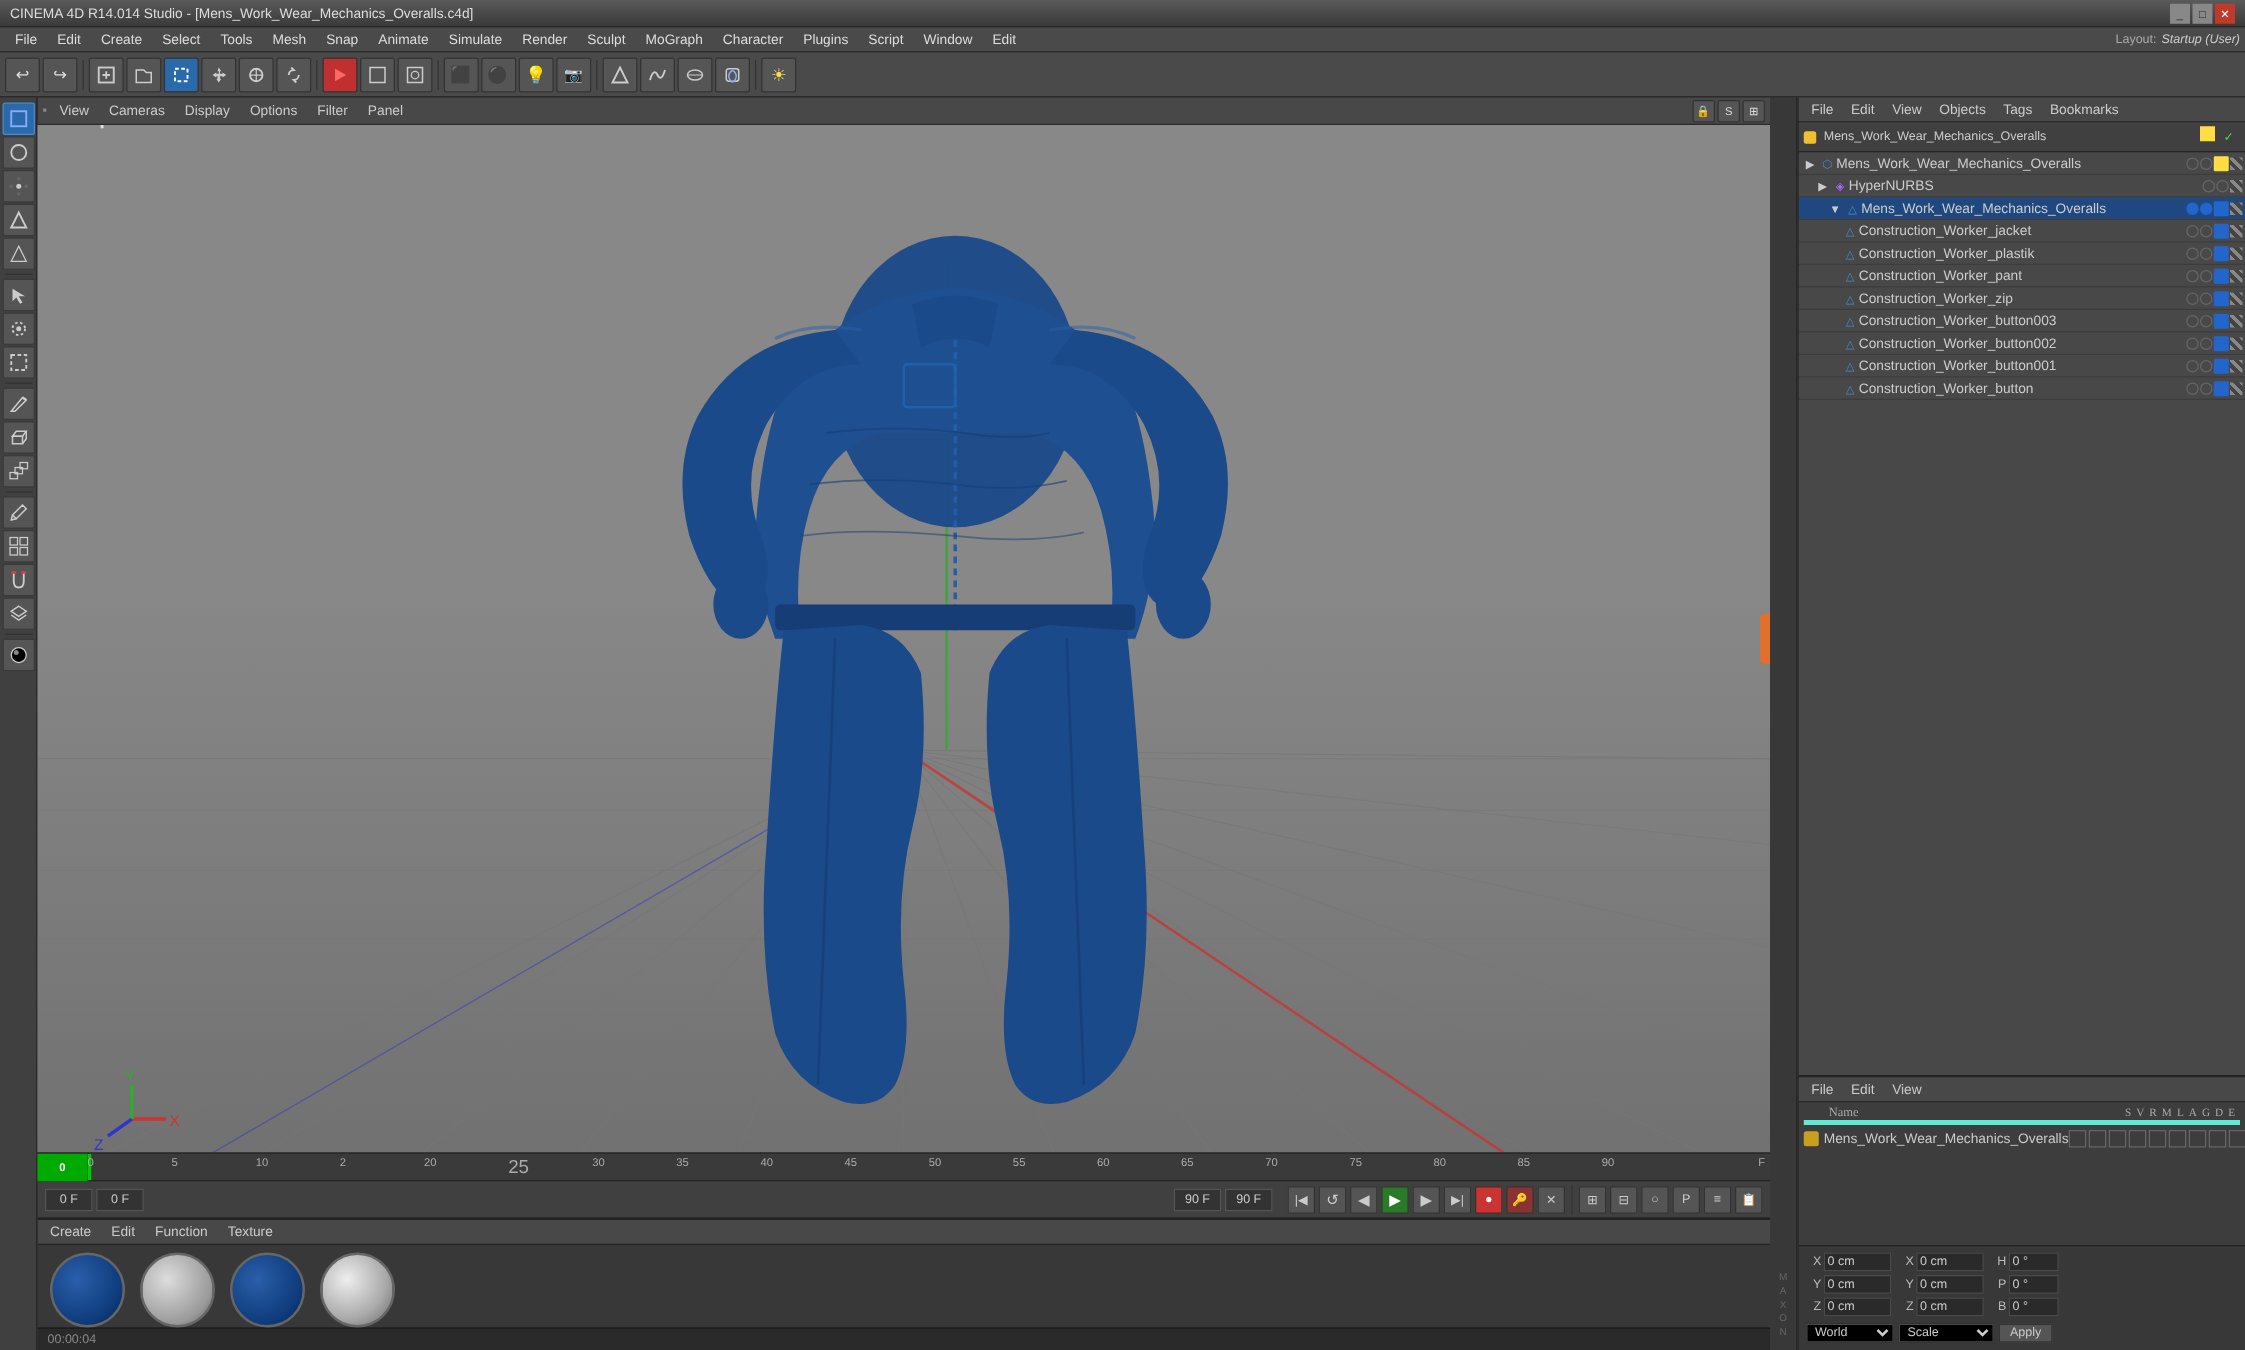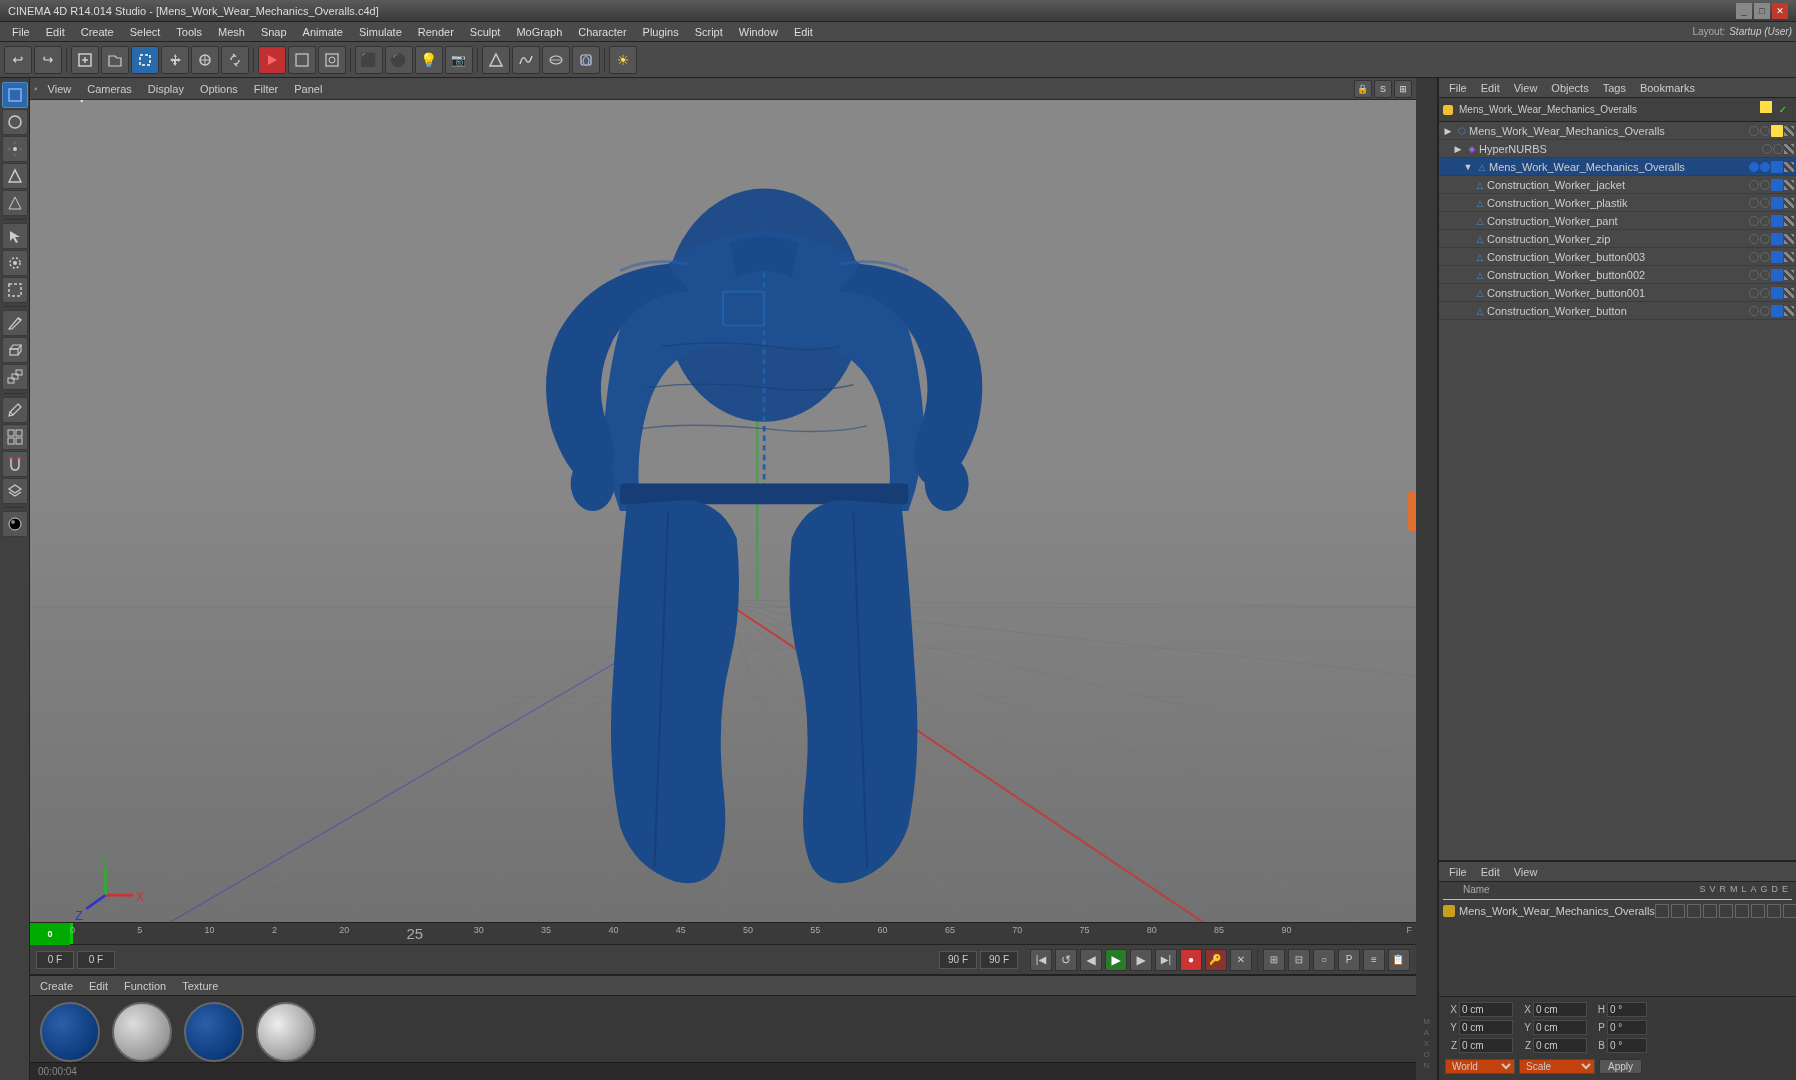--- a/index.html
+++ b/index.html
@@ -415,25 +415,27 @@
 
     #attr-mgr-content {
       flex: 1;
       background: #3d3d3d;
       padding: 2px 4px;
       overflow: hidden;
     }
 
     .attr-col-header {
       display: flex;
+      align-items: center;
       height: 16px;
       font-size: 10px;
       color: #aaa;
-      border-bottom: 1px solid #5eead4;
+      border-bottom: 4px solid #5eead4;
       margin-bottom: 2px;
+      font-family: Liberation Serif, serif;
     }
     .ach-name { flex: 1; padding-left: 20px; font-size: 10px; color: #aaa; }
     .ach-cols { display: flex; gap: 4px; font-size: 9px; color: #aaa; margin-right: 4px; }
 
     .attr-data-row {
       display: flex;
       align-items: center;
       height: 18px;
     }
     .adr-icon {
@@ -477,21 +479,21 @@
     .cs-field2 {
       background: #2a2a2a;
       border: 1px solid #4a4a4a;
       color: #ccc;
       height: 15px;
       width: 40px;
       font-size: 10px;
       padding: 0 2px;
     }
     .cs-select {
-      background: #c2410c;
+      background: #000000;
       border: 1px solid #4a4a4a;
       color: #ccc;
       height: 15px;
       font-size: 10px;
       padding: 0 2px;
     }
     .cs-btn {
       background: #555;
       border: 1px solid #333;
       color: #ccc;

